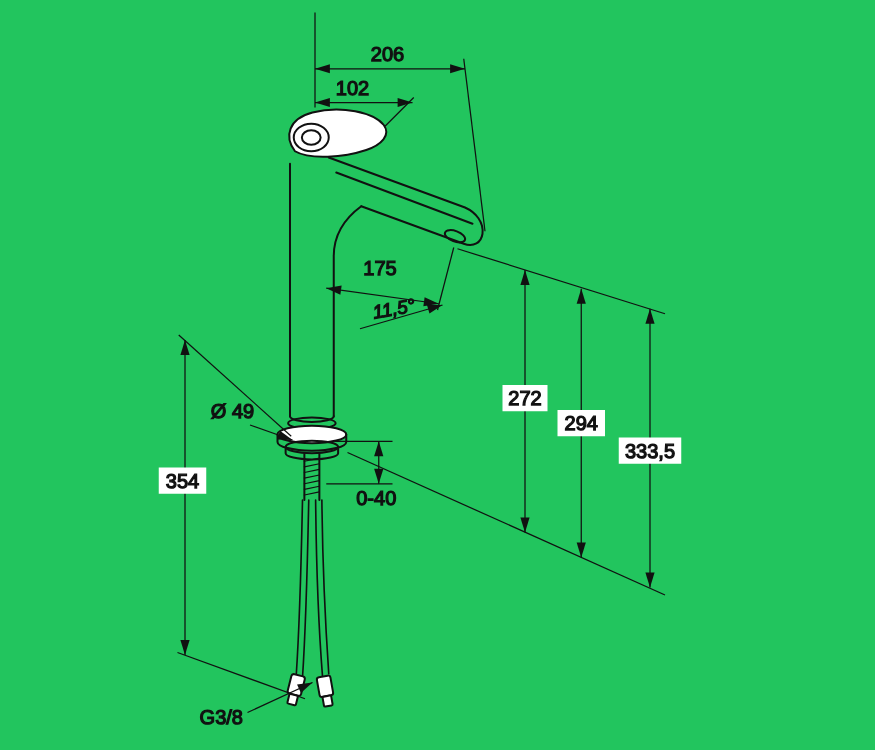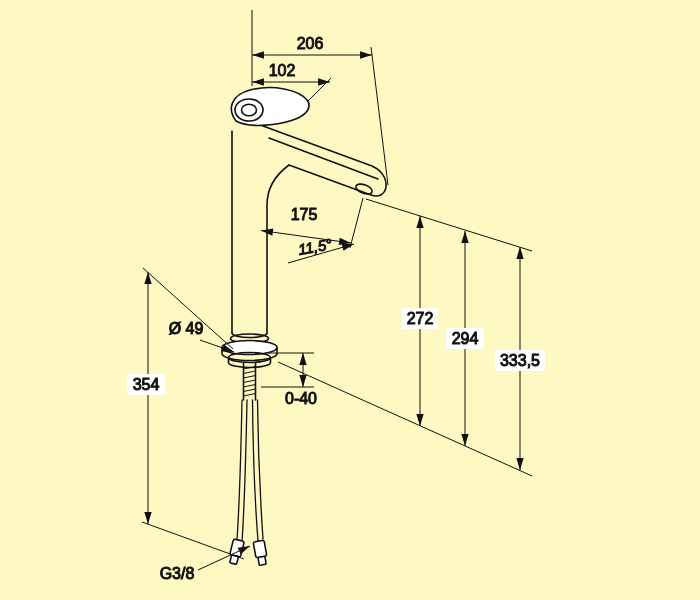--- a/index.html
+++ b/index.html
@@ -1,20 +1,20 @@
 <!DOCTYPE html>
 <html><head>
 <meta charset="utf-8">
 <style>
   html, body { margin: 0; padding: 0; background: #ffffff; }
   .stage {
     position: relative;
     width: 700px;
     height: 600px;
-    background: #fef9c3;
+    background: #22c55e;
     overflow: hidden;
     font-family: "Liberation Sans", sans-serif;
   }
   svg { display: block; }
   .faucet-stroke { stroke: #111111; stroke-width: 1.6; fill: none; stroke-linecap: round; stroke-linejoin: round; }
   .dim-stroke { stroke: #111111; stroke-width: 1; fill: none; }
   .dim-text { font-family: "Liberation Sans", sans-serif; font-size: 16px; fill: #111111; }
   .dim-text.small { font-size: 15px; }
   .dim-text.italic { font-style: italic; }
   .mask { fill: #ffffff; stroke: none; }

